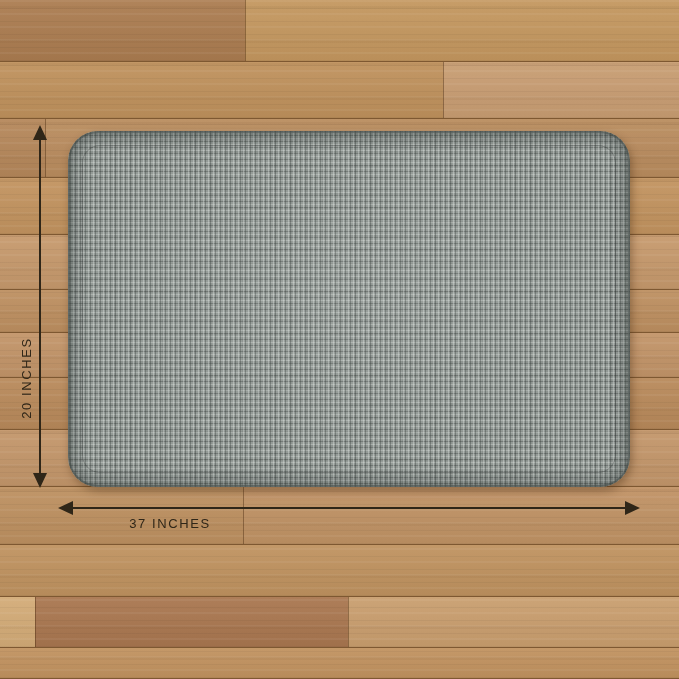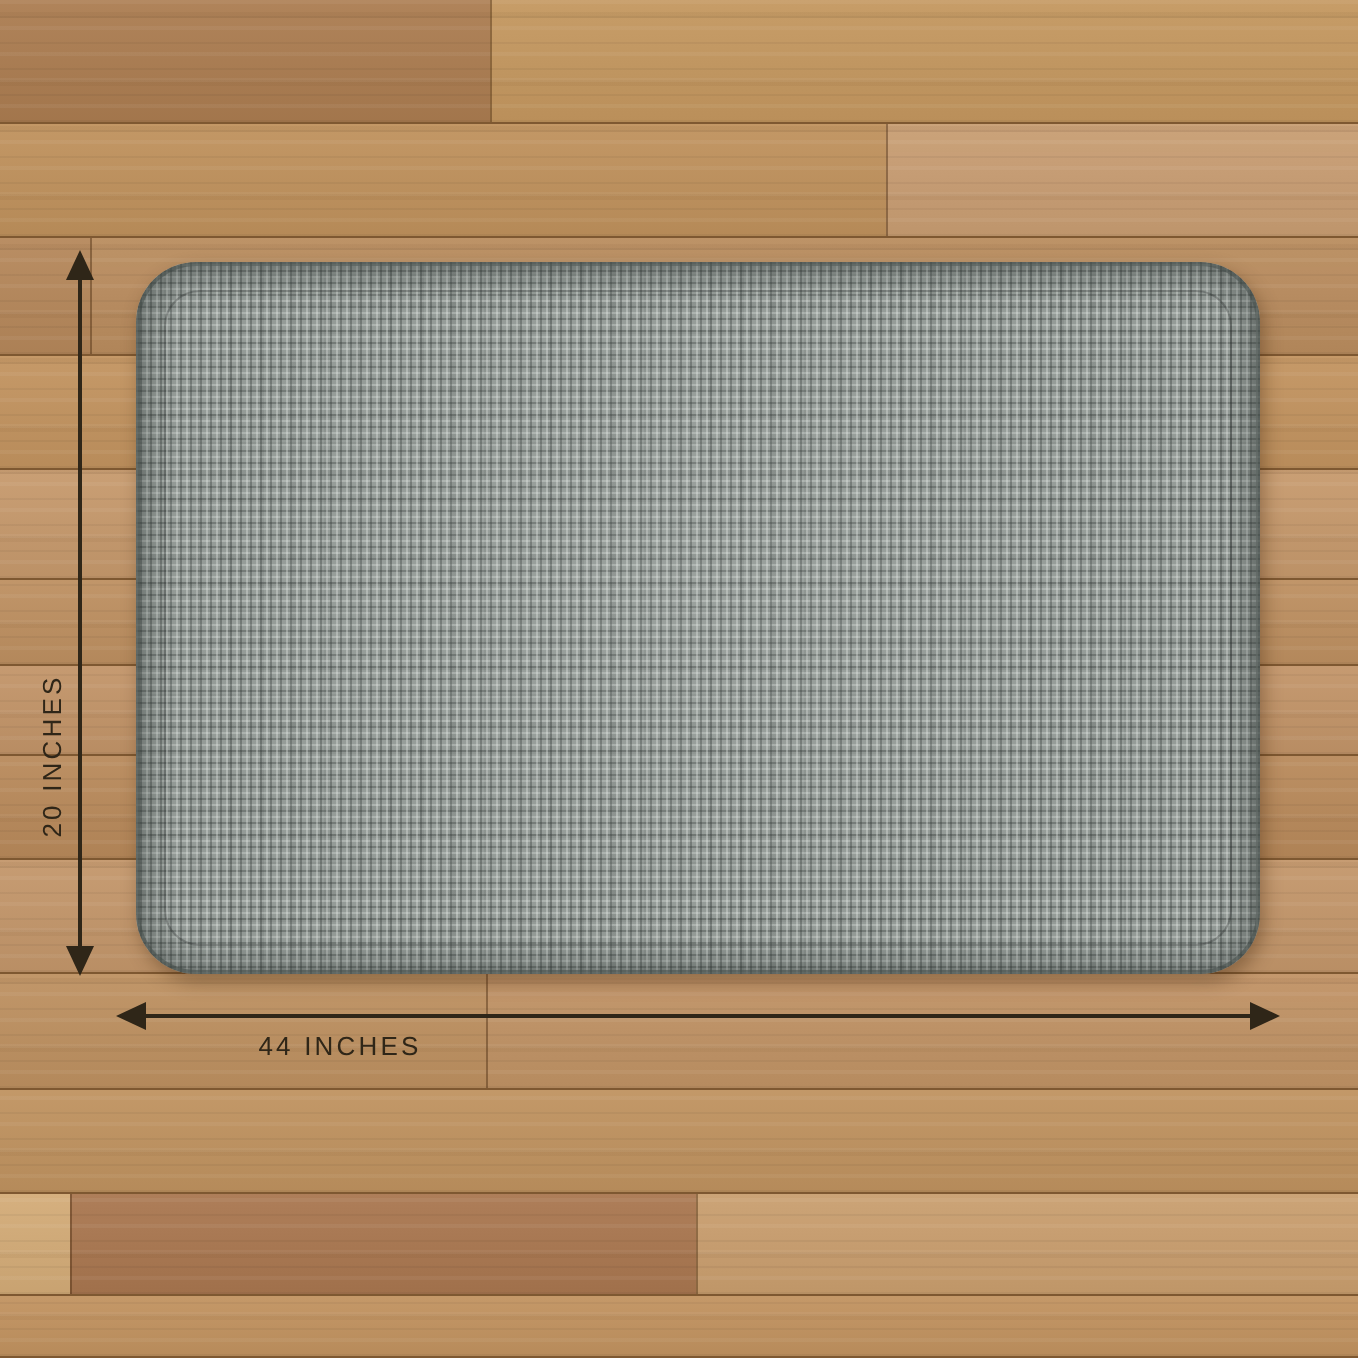--- a/index.html
+++ b/index.html
@@ -183,16 +183,16 @@
     <div class="tri tri-up"></div>
     <div class="dim-line arrow-v-line"></div>
     <div class="tri tri-down"></div>
     <div class="dim-label height">20 INCHES</div>
   </div>
 
   <div>
     <div class="tri tri-left"></div>
     <div class="dim-line arrow-h-line"></div>
     <div class="tri tri-right"></div>
-    <div class="dim-label width">44 INCHES</div>
+    <div class="dim-label width">37 INCHES</div>
   </div>
 
 </div>
 
 </body></html>

